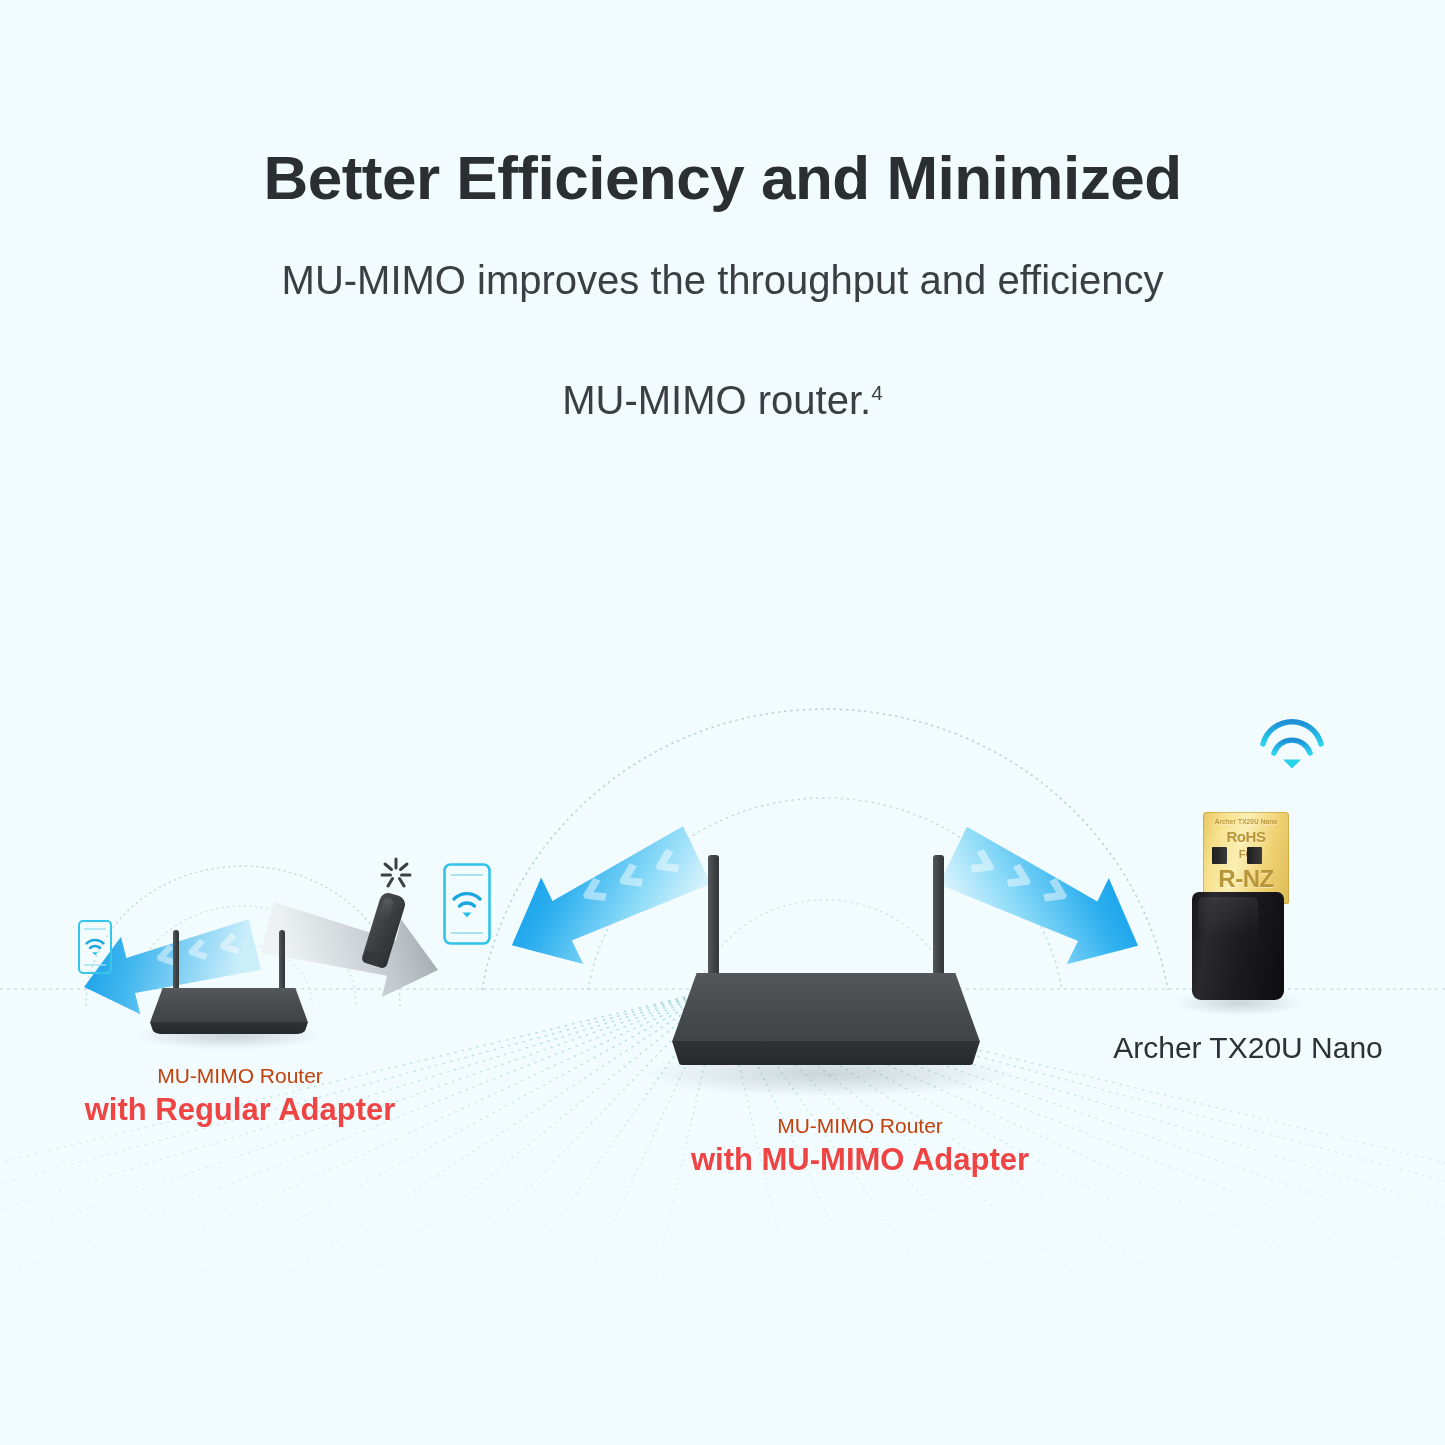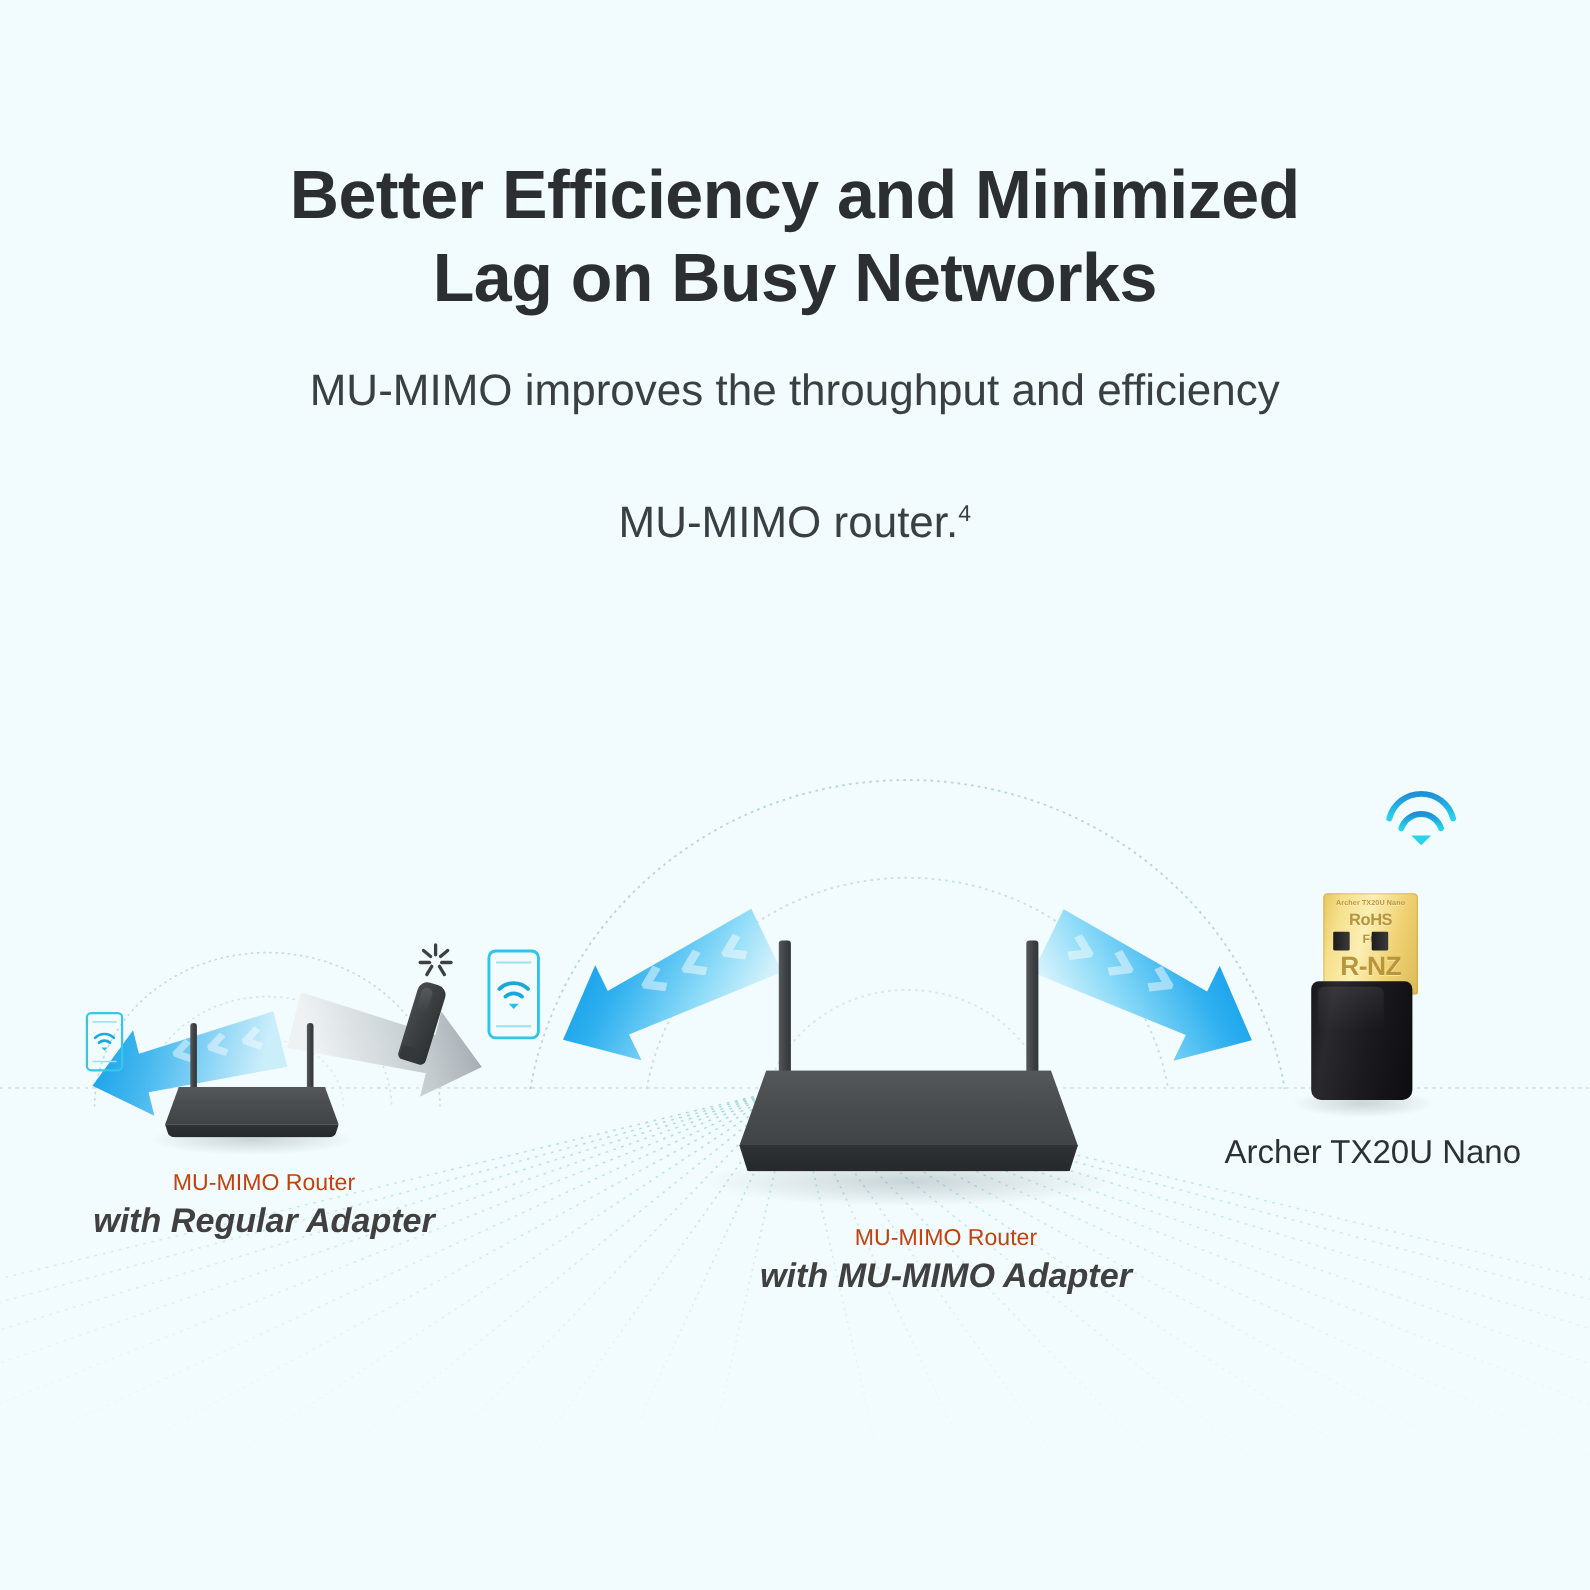--- a/index.html
+++ b/index.html
@@ -113,21 +113,21 @@
   }
   .ad-body:after{
     content:"";position:absolute;left:6px;right:26px;top:5px;height:40px;
     background:linear-gradient(to bottom,rgba(255,255,255,.07),rgba(255,255,255,0));
     border-radius:6px;
   }
 
   
   .label{position:absolute;text-align:center;}
   .label .l1{font-size:21px;color:#c2410c;line-height:1.32;}
-  .label .l2{font-size:31px;color:#404040;font-weight:bold;line-height:1.32;font-style:italic;}
+  .label .l2{font-size:31px;color:#ef4444;font-weight:bold;line-height:1.32;}
   .label.single .l1{font-size:30px;color:#2d3133;}
 
   
   .usb-small{
     position:absolute;width:26px;height:74px;
     background:linear-gradient(100deg,#4a4d50,#3a3d40 55%,#2d3032);
     border-radius:9px 9px 5px 5px;
     transform:rotate(17deg);
   }
   .usb-small:after{
@@ -202,21 +202,20 @@
           <line x1="0" y1="418" x2="2023" y2="418"></line>
         </g>
       </svg>
     </div>
     <div class="floor-fade"></div>
   </div>
 
   <div class="head-wrap">
     <h1 class="headline">
       <span>Better Efficiency and Minimized</span><br>
-      <span>Lag on Busy Networks</span>
     </h1>
     <p class="subline">
       <span>MU-MIMO improves the throughput and efficiency</span><br>
       <br>
       <span>MU-MIMO router.</span><sup>4</sup>
     </p>
   </div>
 
   <div class="arcs" style="left:78px;top:838px;width:330px;height:170px;">
     <svg width="330" height="170" viewBox="0 0 330 170">

